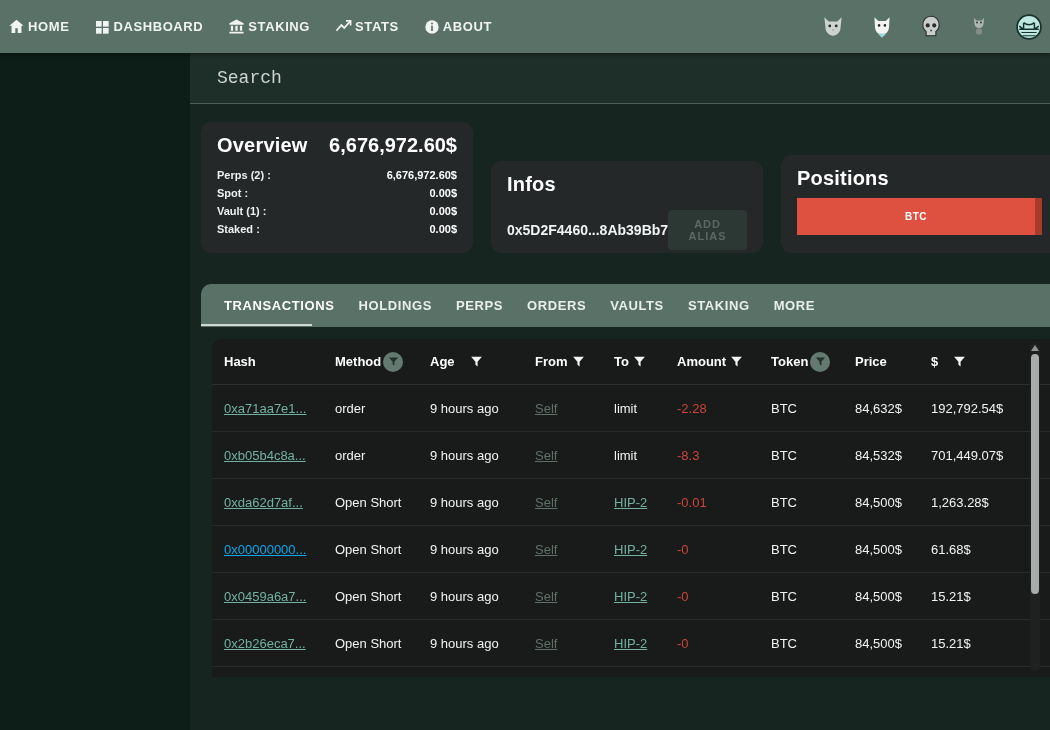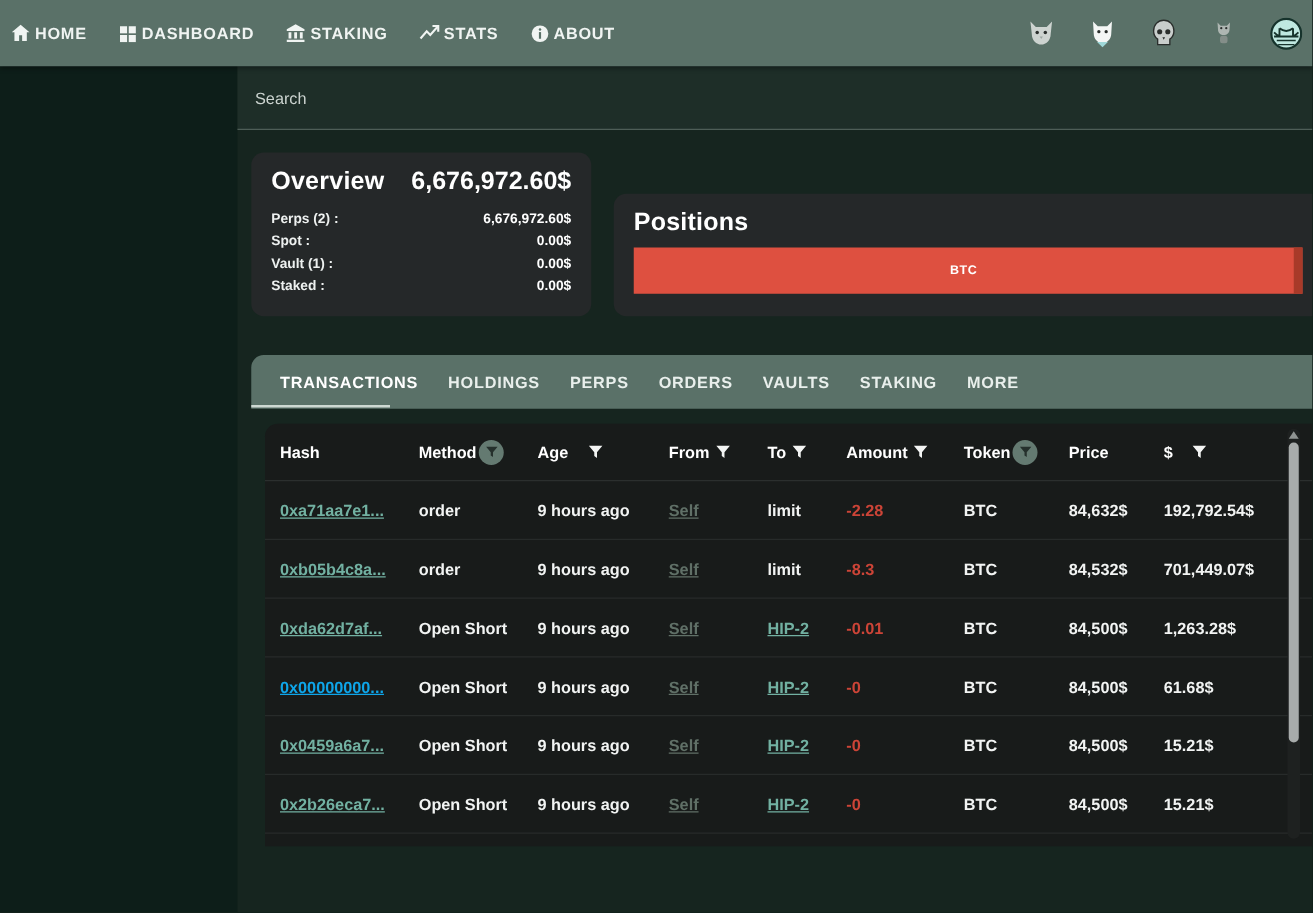--- a/index.html
+++ b/index.html
@@ -30,22 +30,22 @@
 
   
   .main { margin-left:190px; background:#16251f; min-height:677px; position:relative; }
 
   .search-bar {
     height:51px; background:#1e2e28; border-bottom:1px solid #4e5e57;
     display:flex; align-items:center;
   }
   .search-bar input {
     width:100%; height:100%; background:transparent; border:0; outline:0;
-    color:#e6ebe9; font-size:13px; padding:0 14px;
-    font-family:Liberation Sans, sans-serif;
+    color:#e6ebe9; font-size:18px; padding:0 27px;
+    font-family:Liberation Mono, monospace;
   }
   .search-bar input::placeholder { color:#ccd4d0; opacity:1; }
 
   .address-row {
     margin:19px 4px 0 11px;
     display:flex; align-items:center; gap:7px;
   }
   .address-box {
     flex:1; height:37px; background:#191c1b; border-radius:6px;
     display:flex; align-items:center; padding:0 11px;
@@ -107,21 +107,21 @@
   }
 
   
   .table-card {
     margin:12px 0 0 22px; background:#181b1a; border-radius:10px 0 0 0;
     height:338px; position:relative; overflow:hidden;
   }
   .t-grid {
     display:grid;
     grid-template-columns:111px 95px 105px 79px 63px 94px 84px 76px 1fr;
-    align-items:center; padding-left:12px;font-weight:bold;
+    align-items:center; padding-left:12px;
   }
   .t-head { height:46px; border-bottom:1px solid #2b2f2e; font-weight:bold; font-size:13px; }
   .t-col { display:flex; align-items:center; }
   .funnel { margin-left:4px; display:flex; cursor:pointer; }
   .funnel.gap { margin-left:15px; }
   .funnel-circle {
     margin-left:2px; width:20px; height:20px; border-radius:50%;
     background:#647a71; display:flex; align-items:center; justify-content:center;
     cursor:pointer;
   }
@@ -261,20 +261,27 @@
           <span class="lbl">Vault (1) :</span>
           <span class="val">0.00$</span>
         </div>
         <div class="ov-row">
           <span class="lbl">Staked :</span>
           <span class="val">0.00$</span>
         </div>
       </div>
     </section>
 
+    <section class="card infos-card">
+      <h2>Infos</h2>
+      <div class="infos-row">
+        <span class="infos-addr">0x5D2F4460...8Ab39Bb7</span>
+        <button class="alias-btn">ADD ALIAS</button>
+      </div>
+    </section>
 
     <section class="card positions-card">
       <h2>Positions</h2>
       <div class="pos-bar" style="background:#de5040">
         <span>BTC</span>
       </div>
     </section>
 
   </div>
 

